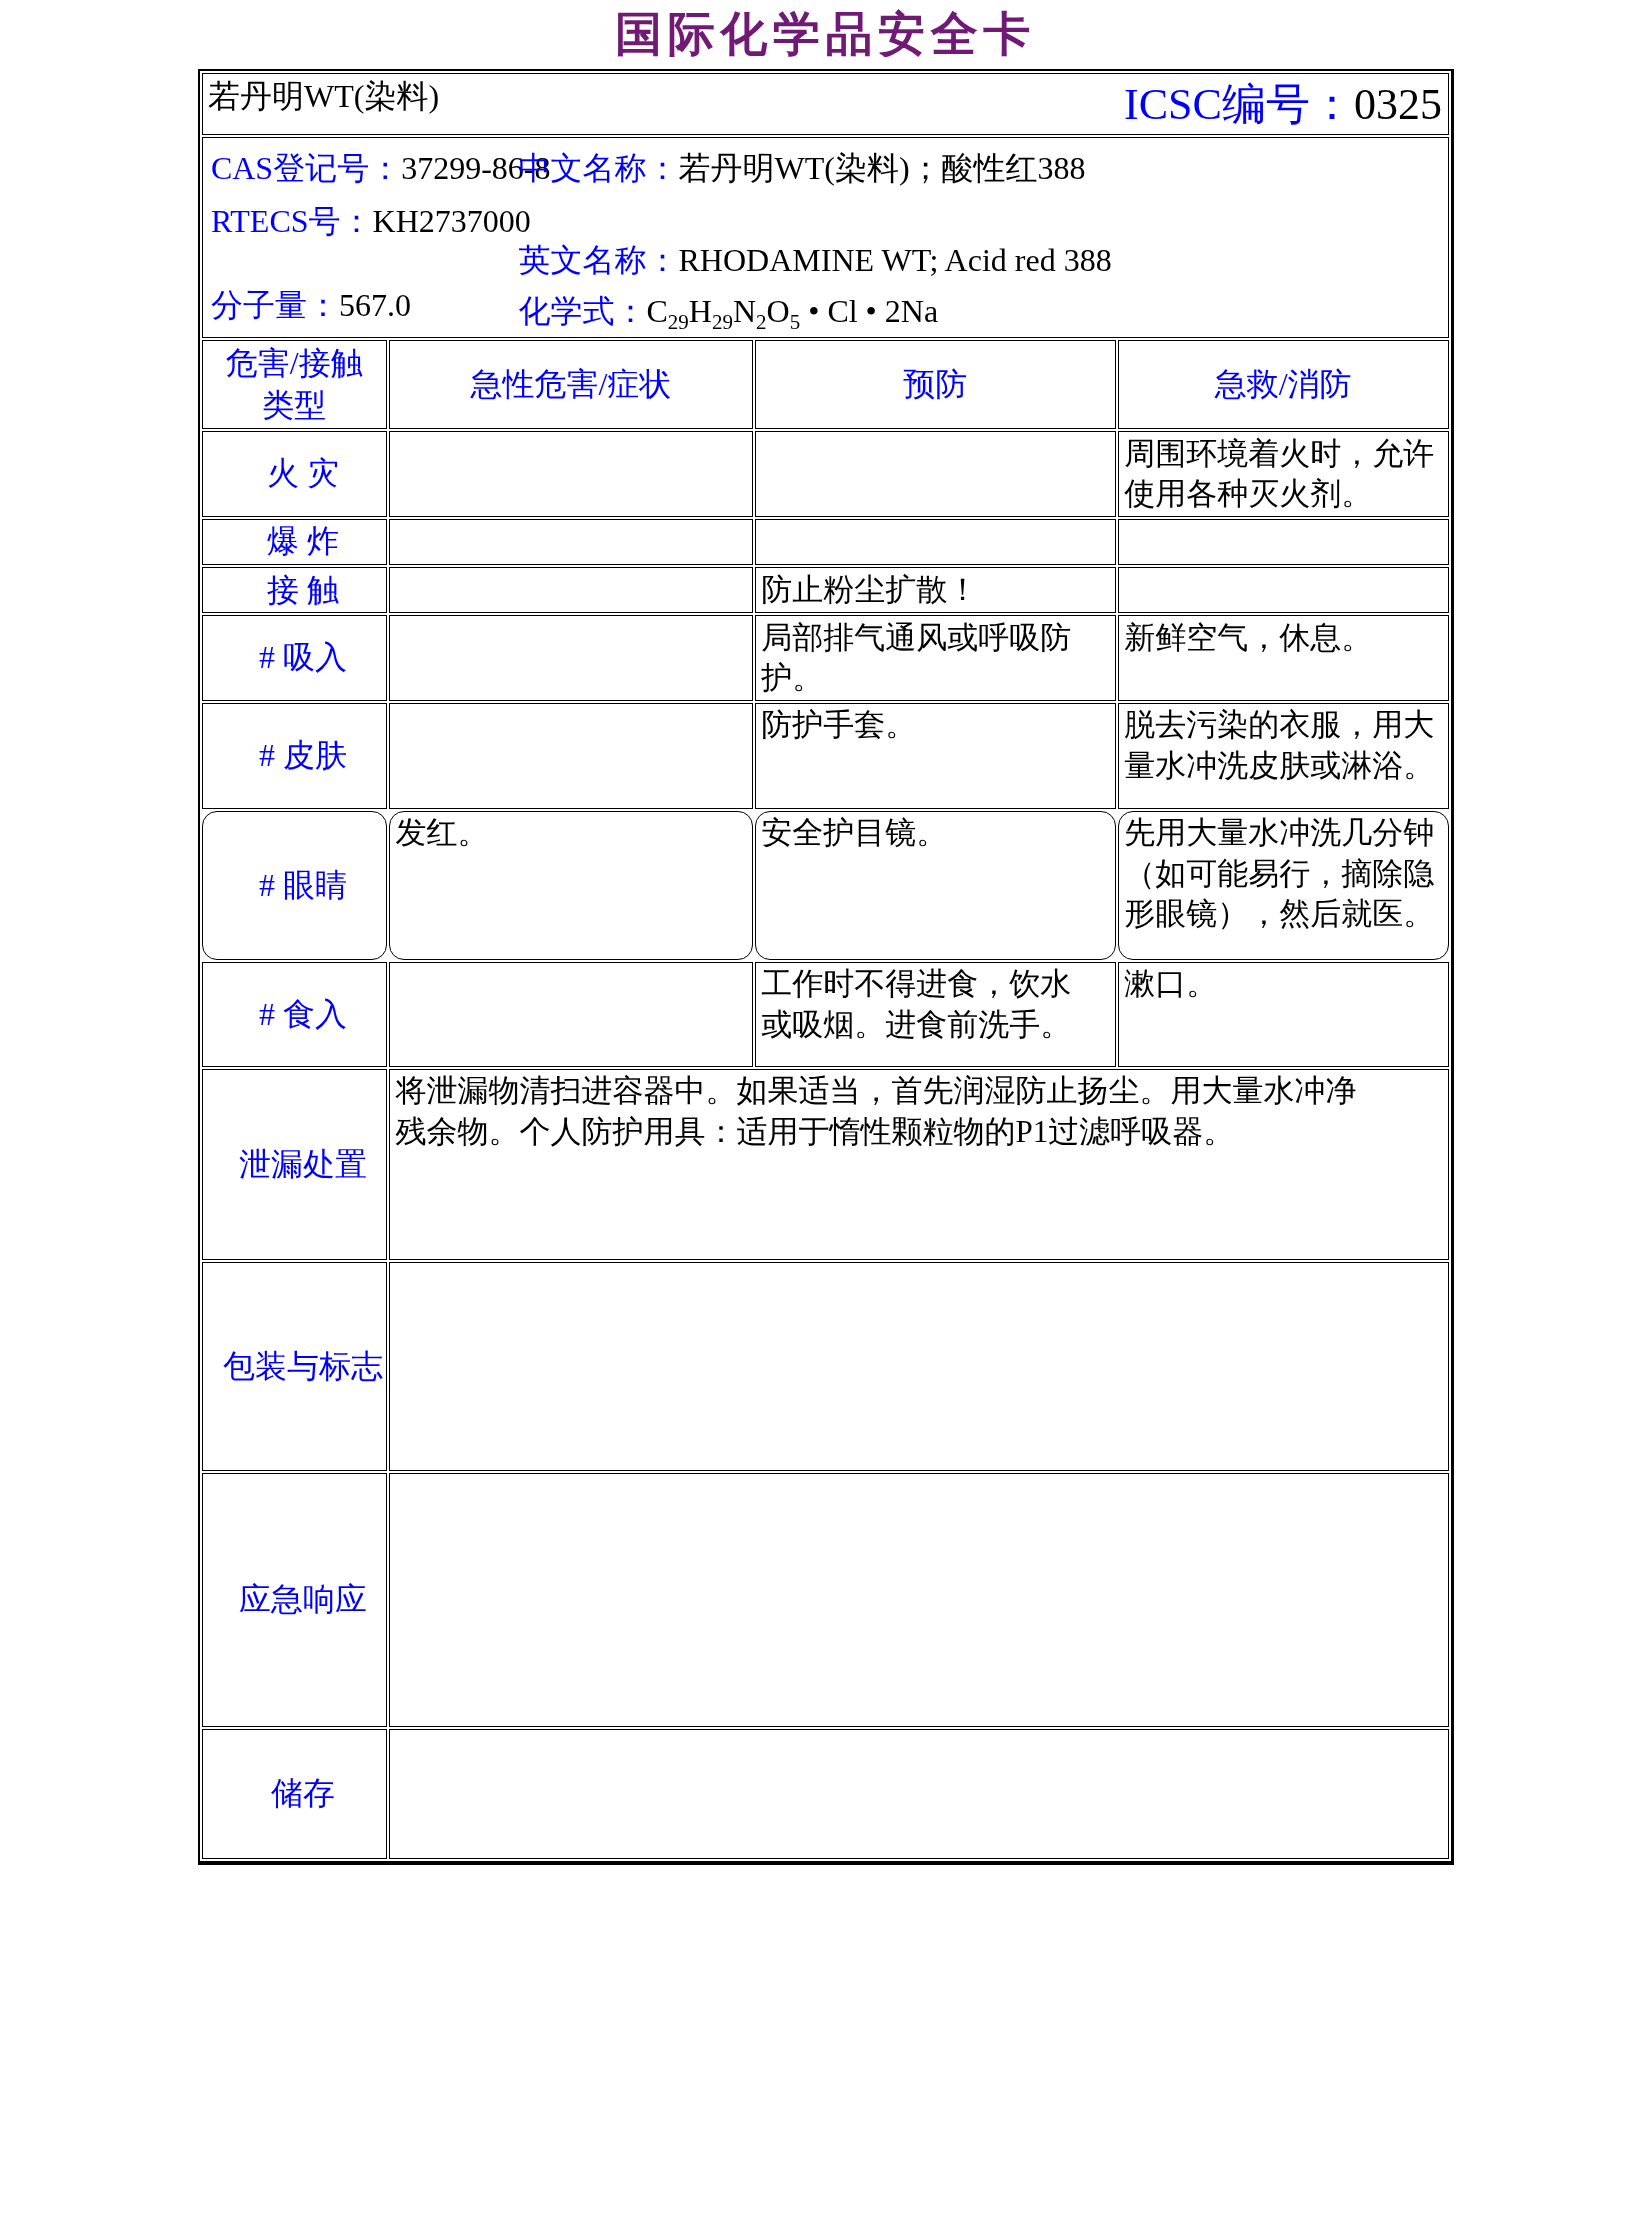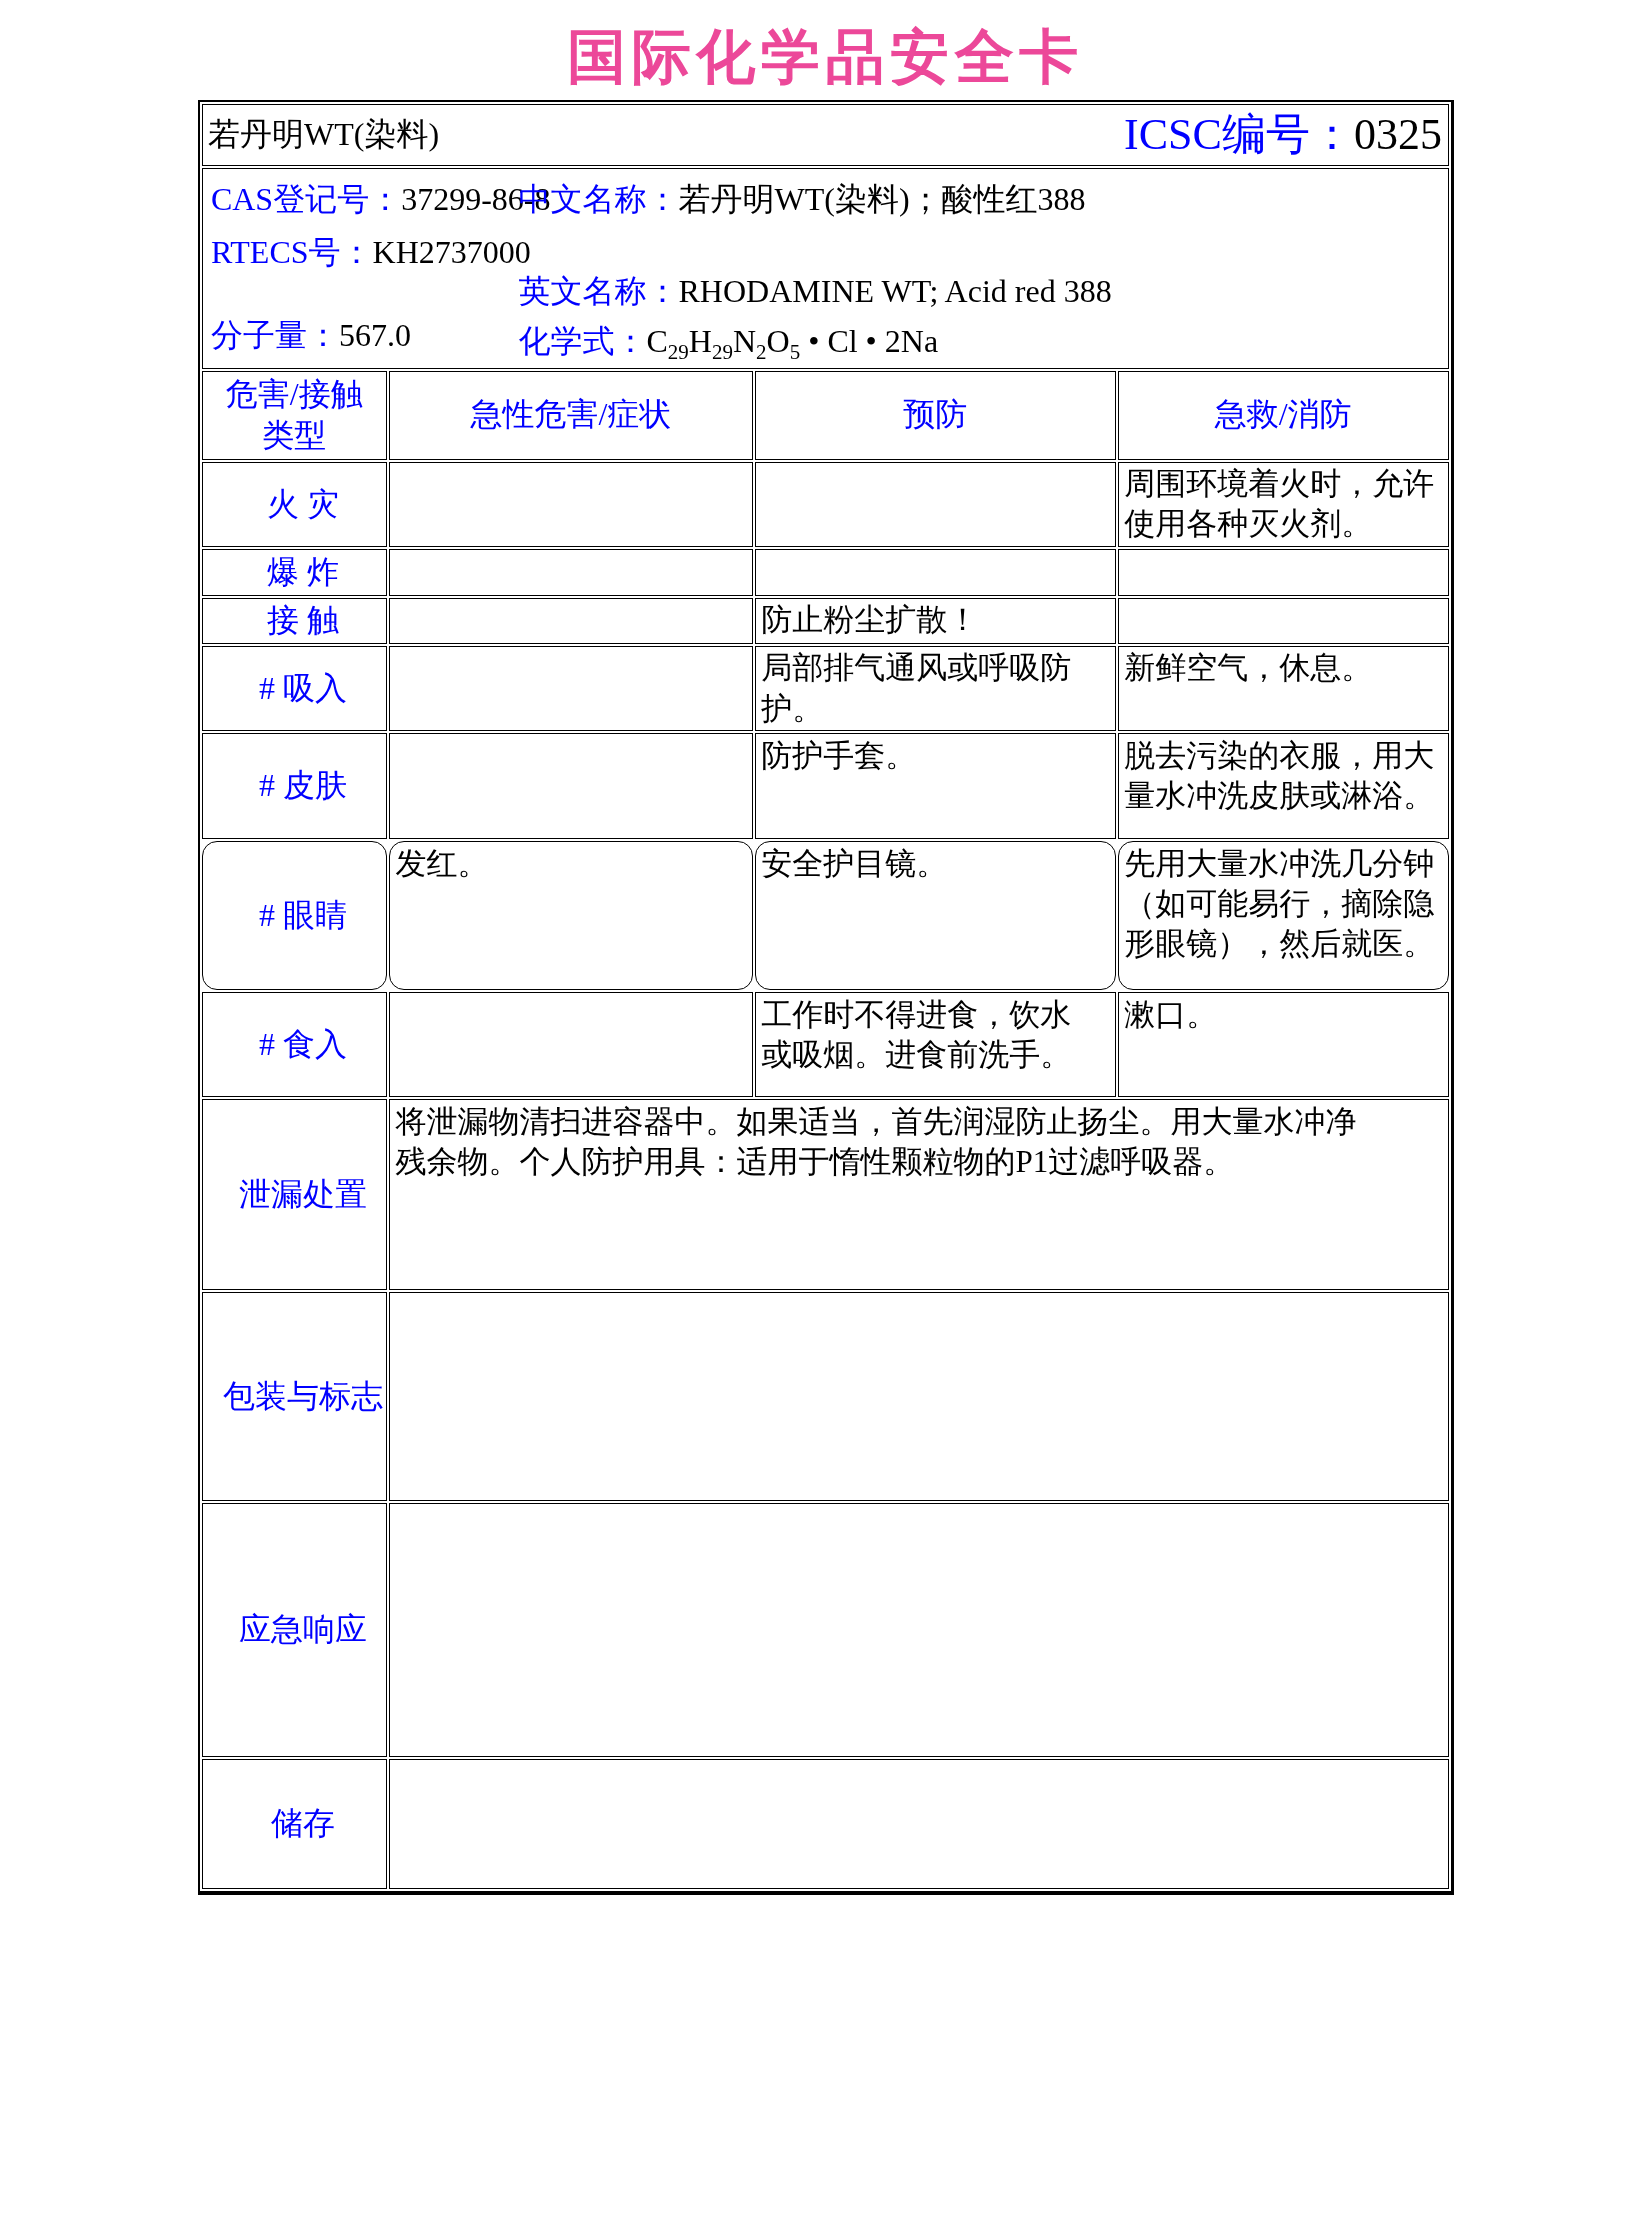--- a/index.html
+++ b/index.html
@@ -4,26 +4,26 @@
 <style>
   * { box-sizing: border-box; }
   html, body {
     margin: 0; padding: 0;
     width: 1651px; height: 2216px;
     background: #ffffff;
     font-family: "Liberation Serif", "DejaVu Serif", serif;
     color: #000000;
   }
   .page-title {
-    margin-top: 22px;
+    margin-top: 6px;
     text-align: center;
-    font-size: 59px;
+    font-size: 47px;
     font-weight: bold;
     letter-spacing: 5.6px;
-    color: #ec4899;
+    color: #701a75;
     line-height: 1.2;
   }
   .card {
     width: 1256px;
     margin: 7px auto 0 auto;
   }
   table.icsc {
     width: 100%;
     table-layout: fixed;
     border-collapse: separate;
@@ -43,21 +43,21 @@
     padding: 1.4px 5.6px;
     font-size: 31px;
     line-height: 1.3;
     overflow: hidden;
     word-break: break-all;
   }
   td.col3 { padding-right: 14px; }
   .blue { color: #0000ff; }
   
   tr.r-head td { height: 56px; vertical-align: middle; }
-  .head-flex { display: flex; justify-content: space-between; align-items: center; }
+  .head-flex { display: flex; justify-content: space-between; }
   .head-flex .name { font-size: 32px; }
   .head-flex .icsc { font-size: 44px; white-space: nowrap; margin-left: 27px; }
   
   tr.r-info td { height: 201px; position: relative; }
   .info-line { position: absolute; white-space: nowrap; font-size: 32px; }
   .p-cas     { left: 8.4px;  top: 9.8px; }
   .p-rtecs   { left: 8.4px;  top: 63px; }
   .p-mw      { left: 8.4px;  bottom: 11.2px; }
   .p-cn      { left: 316px; top: 9.8px; }
   .p-en      { left: 316px; top: 102px; }

